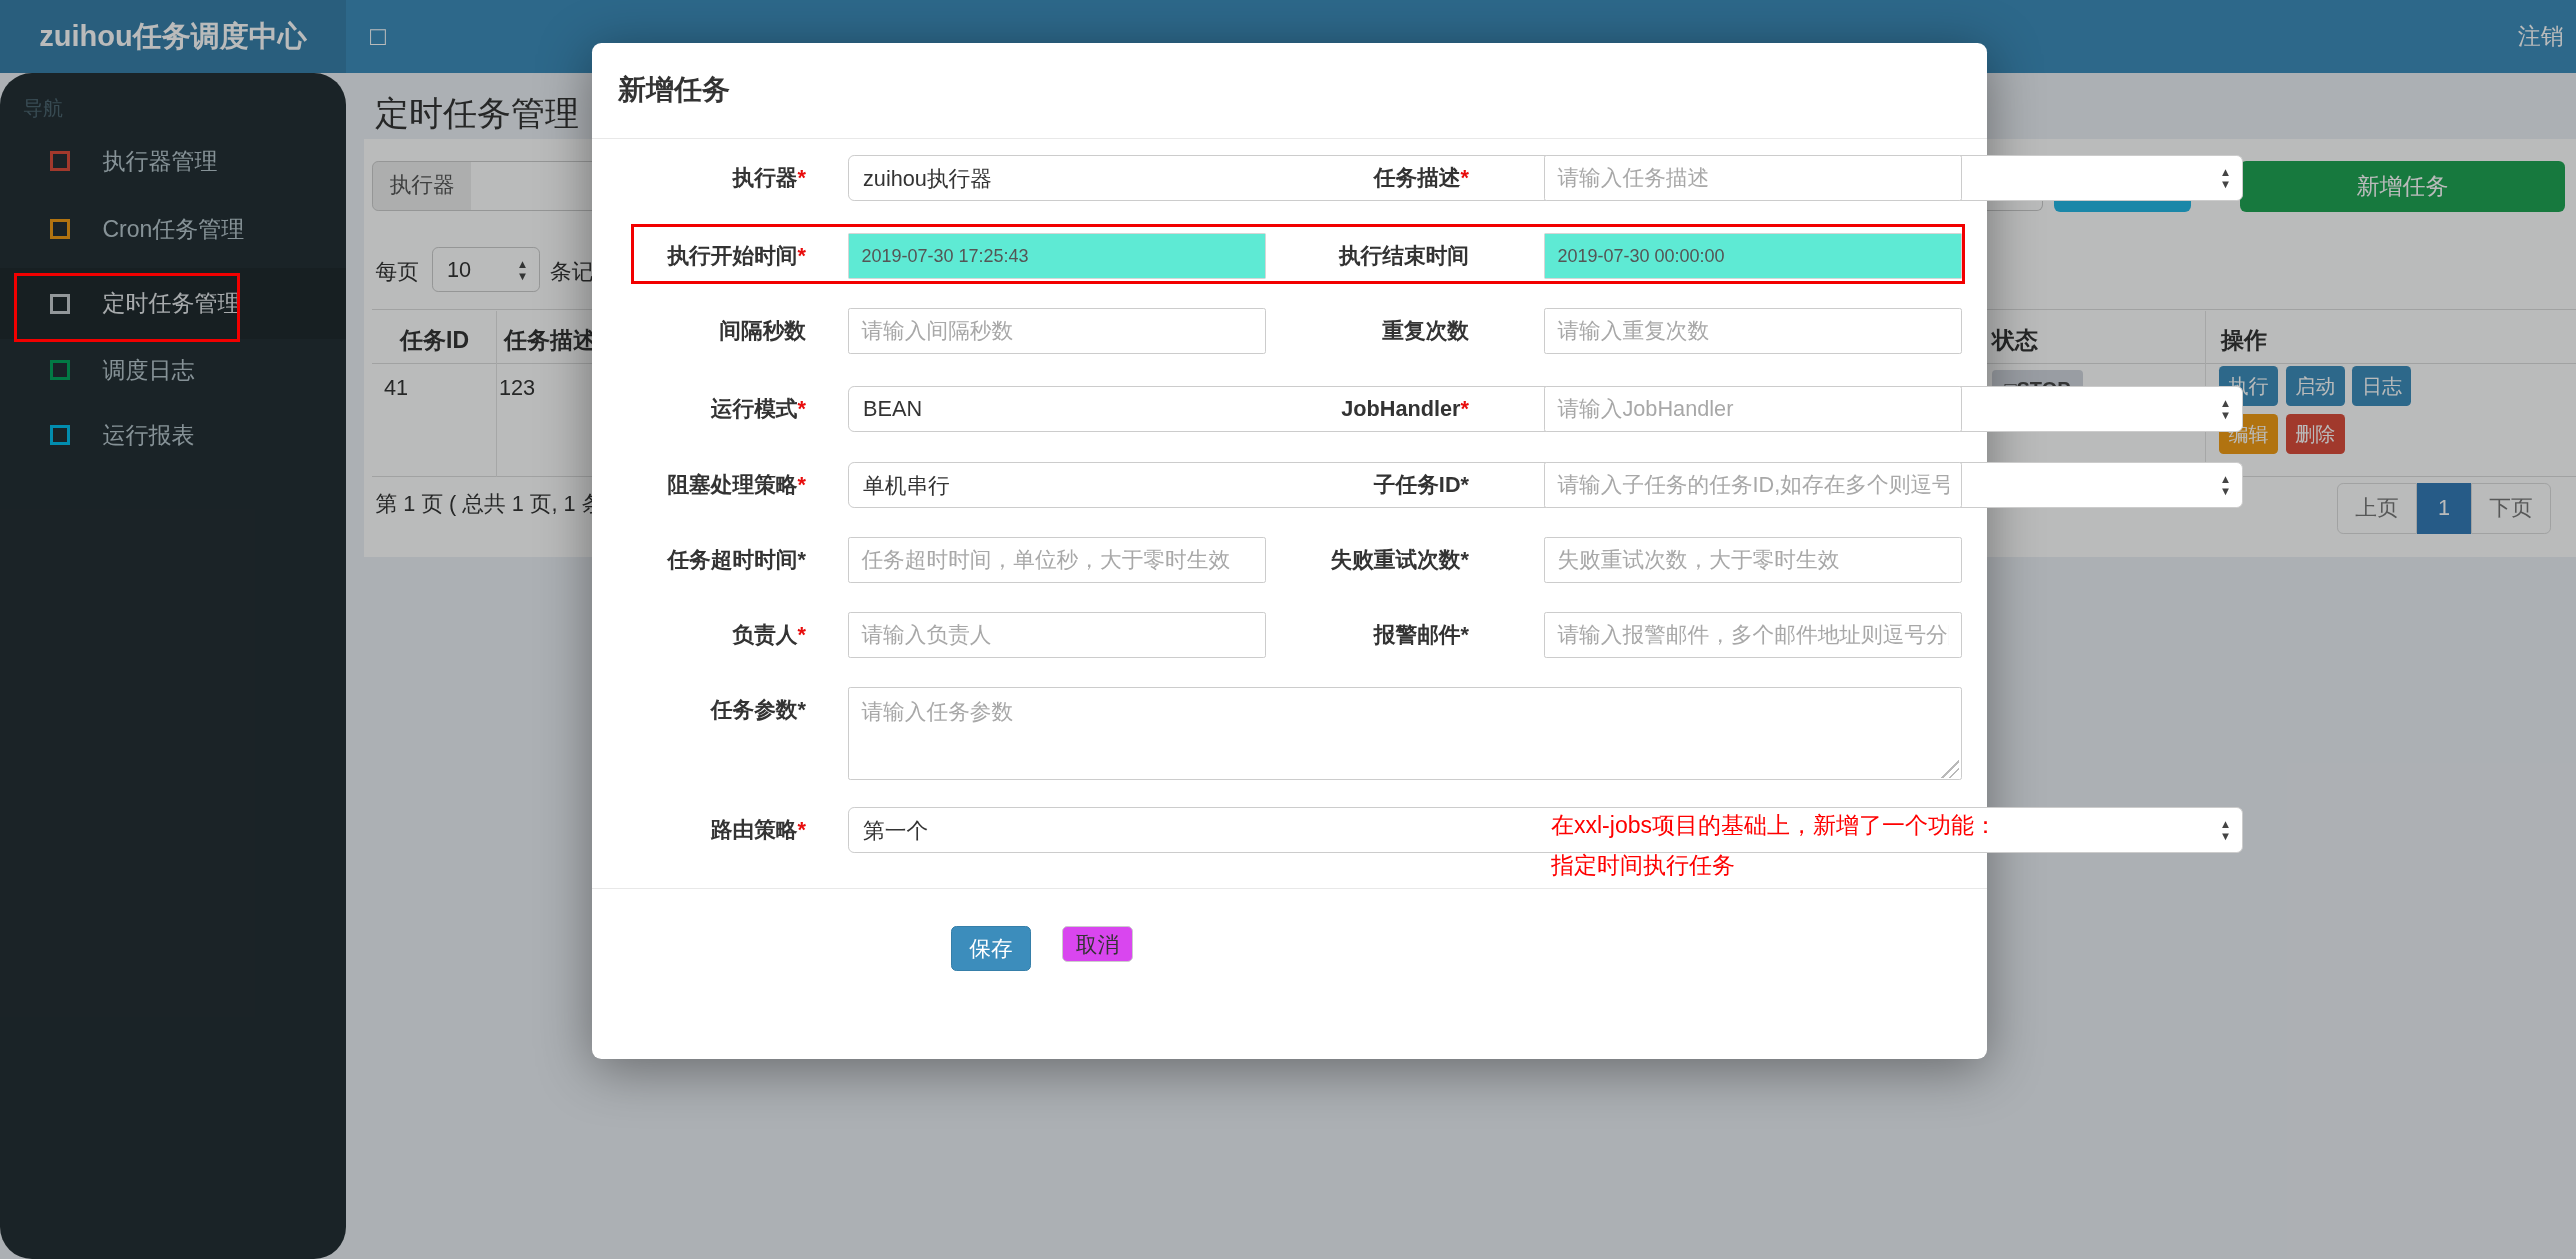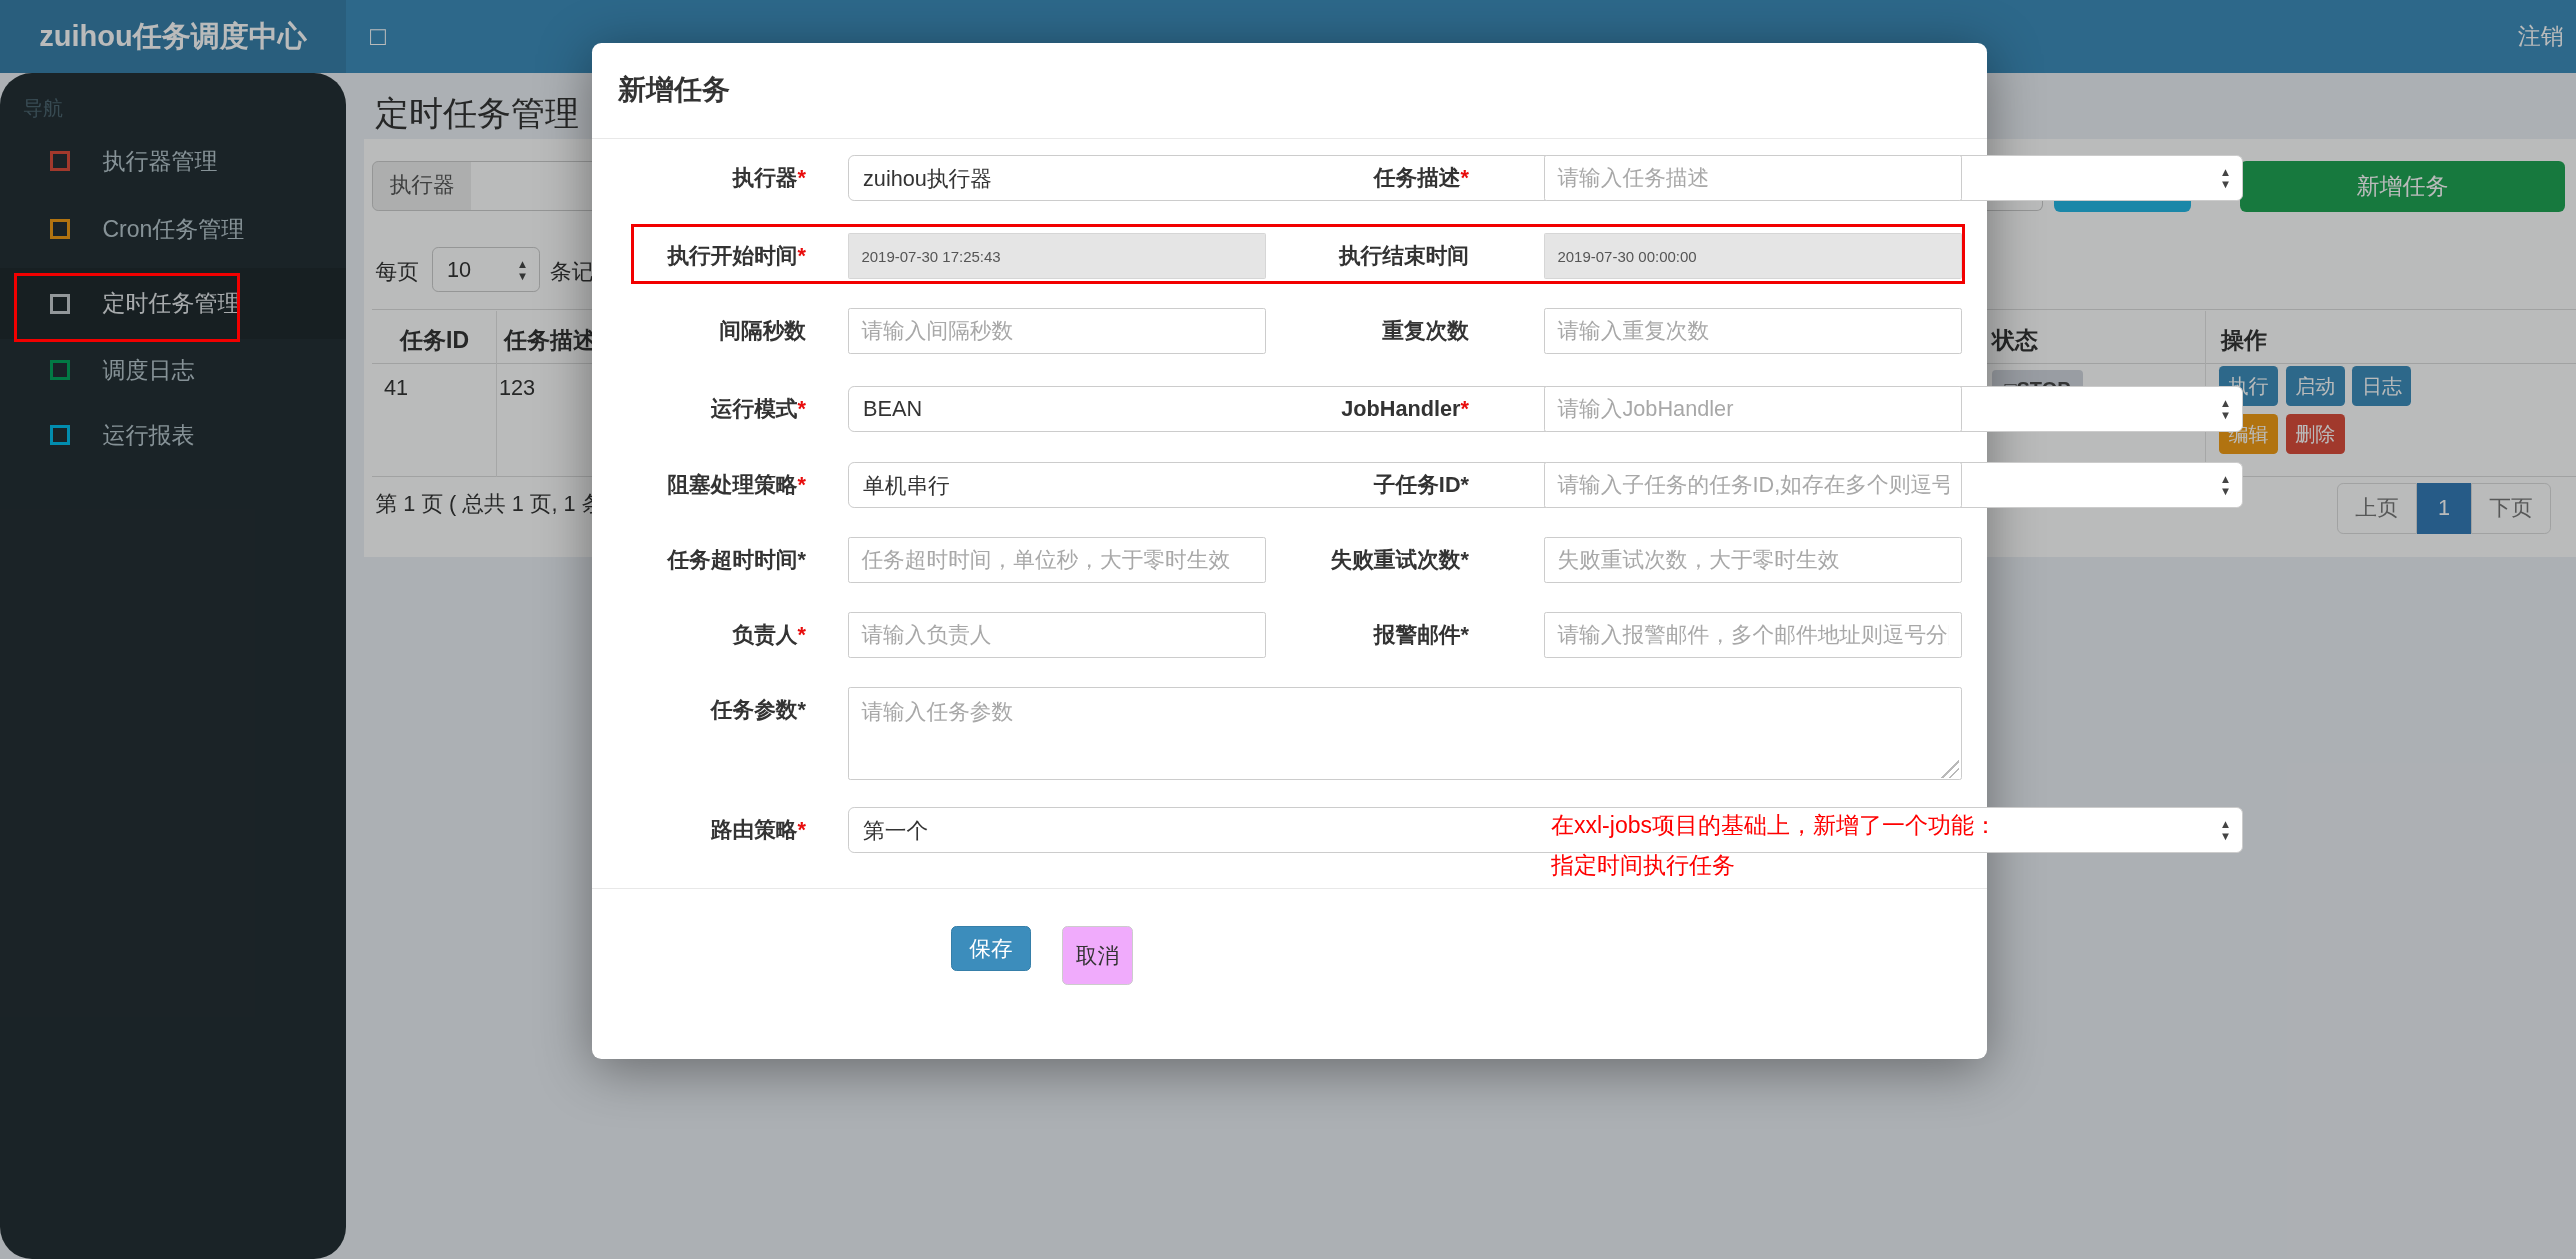--- a/index.html
+++ b/index.html
@@ -74,34 +74,34 @@
   .flabel { position:absolute; height:46px; line-height:46px; font-size:21.7px; font-weight:bold; color:#333;
             text-align:right; white-space:nowrap; }
   .flabel .star-red { color:#e80c0c; } .flabel .star-dark { color:#333; }
   .lab-l { left:0; width:214px; } .lab-r { left:665px; width:212px; }
 
   .ctl { position:absolute; height:46px; }
   .ctl-l { left:256px; width:418px; } .ctl-r { left:952px; width:418px; }
   .txt-input { width:100%; height:46px; border:1.5px solid #ccc; border-radius:2.3px; font-size:21.7px; padding:0 12.4px;
                color:#333; font-family:inherit; }
   .txt-input::placeholder { color:#a8a8a8; }
-  .date-input { width:100%; height:46px; border:1.5px solid #d6d6d6; border-radius:1.5px; background:#e5e5e5;
-                font-size:15px; padding:0 12.4px; color:#555; font-family:inherit; }
+  .date-input { width:100%; height:46px; border:1.5px solid #d6d6d6; border-radius:1.5px; background:#5eead4;
+                font-size:18px; padding:0 12.4px; color:#555; font-family:inherit; }
   .sel { width:100%; height:46px; border-radius:6.2px; }
   .m-textarea { position:absolute; left:256px; top:644px; width:1114px; height:93px; border:1.5px solid #ccc;
                 border-radius:2.3px; font-size:21.7px; padding:9.3px 12.4px; color:#333; resize:none; font-family:inherit; }
   .m-textarea::placeholder { color:#a8a8a8; }
   .ta-handle { position:absolute; left:1348px; top:716px; width:18.6px; height:18.6px;
                background:linear-gradient(135deg, transparent 0 52%, #b9b9b9 52% 58%, transparent 58% 72%, #b9b9b9 72% 78%, transparent 78%); }
 
   .note { position:absolute; left:959px; top:762px; font-size:23px; line-height:40px; color:#fe0000; font-weight:500; white-space:nowrap; }
 
   .btn-save { position:absolute; left:359px; top:883px; width:80px; height:45px; background:#3c8dbc; border:1.5px solid #367fa9;
               border-radius:5.4px; color:#fff; font-size:21.7px; cursor:pointer; font-family:inherit; }
-  .btn-cancel { position:absolute; left:470px; top:883px; width:71px; height:59px; background:#f0abfc; border:1.5px solid #ccc;
+  .btn-cancel { position:absolute; left:470px; top:883px; width:71px; height:36px; background:#d946ef; border:1.5px solid #ccc;
               border-radius:5.4px; color:#333; font-size:21.7px; cursor:pointer; font-family:inherit; }
 
   
   .anno { position:absolute; border:3.9px solid #f20000; z-index:60; pointer-events:none; }
   .anno-sidebar { left:14px; top:273px; width:226px; height:69px; }
   .anno-daterow { left:631px; top:224px; width:1341px; height:60px; border-width:3.1px; }
 </style>
 </head>
 <body>
 

